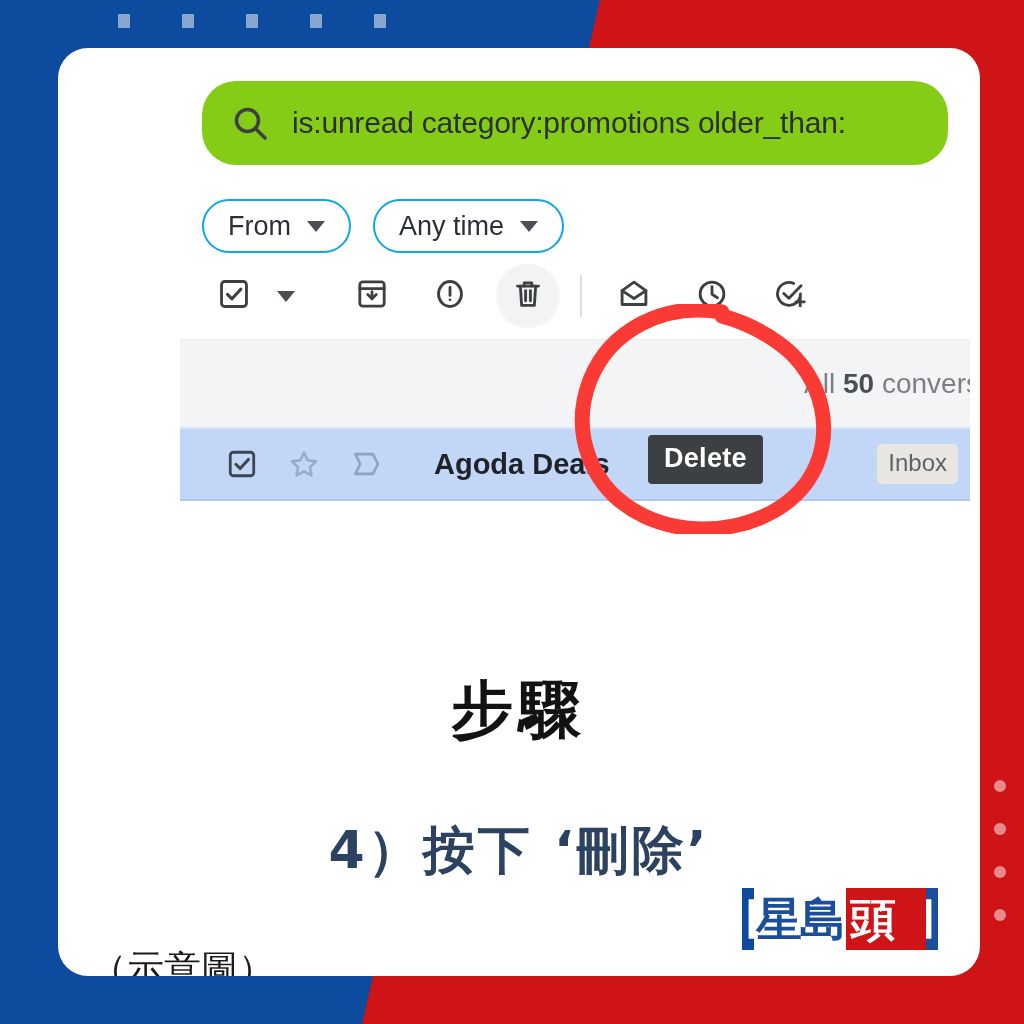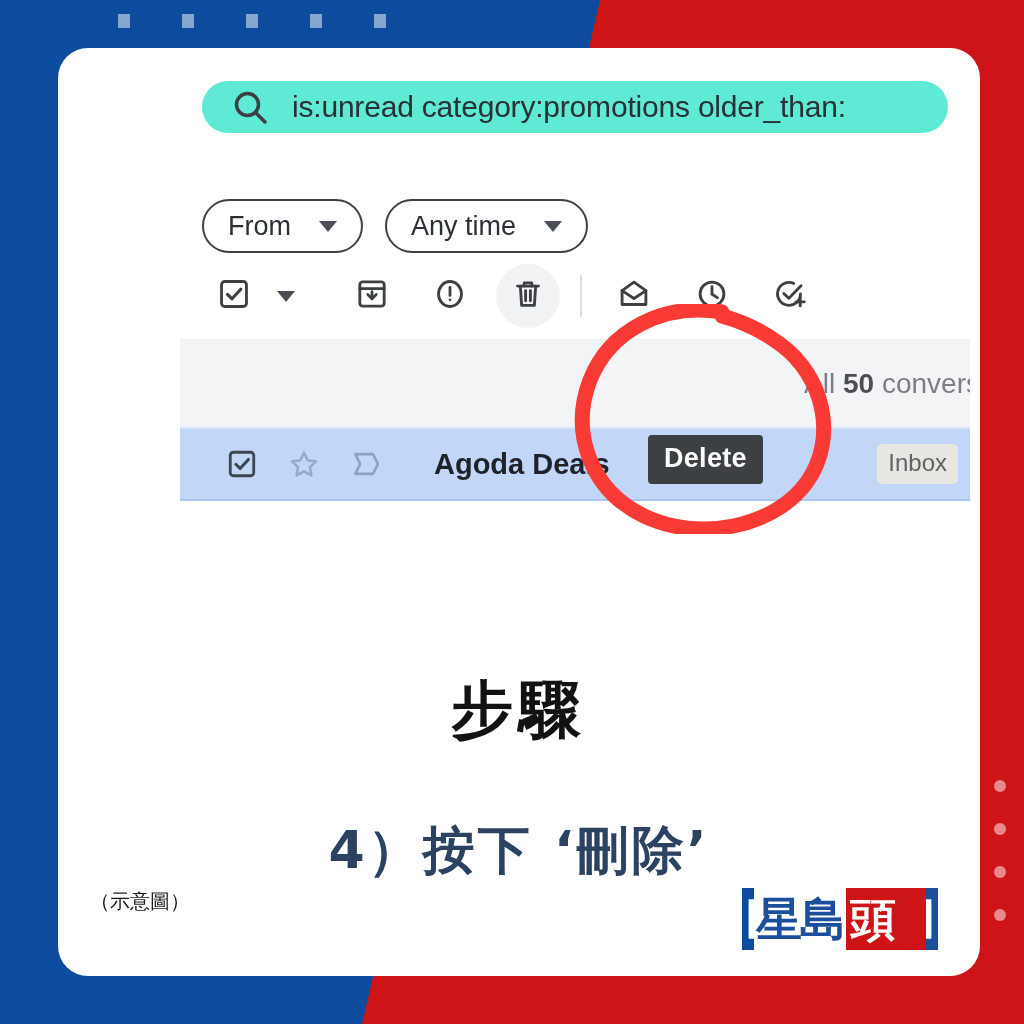--- a/index.html
+++ b/index.html
@@ -53,42 +53,42 @@
     width: 790px; height: 555px;
     background: #ffffff;
     overflow: hidden;
   }
   .search-zone {
     height: 112px;
     background: #ffffff;
     padding: 20px 22px 0 22px;
   }
   .searchbar {
-    height: 52px;
-    background: #5eead4;
+    height: 84px;
+    background: #84cc16;
     border-radius: 34px;
     display: flex; align-items: center;
     padding-left: 28px;
     overflow: hidden;
   }
   .search-ico { flex: 0 0 auto; margin-right: 22px; line-height: 0; }
   .search-text {
     font-size: 30px; color: #2b2f36;
     white-space: nowrap; letter-spacing: -0.2px;
   }
   .filters-zone {
     background: #ffffff;
     padding: 26px 22px 0 22px;
     display: flex; gap: 22px;
   }
   .chip {
     height: 54px; min-width: 0;
-    border: 2px solid #404040;
+    border: 2px solid #0ea5e9;
     border-radius: 27px;
-    display: flex; align-items: center; gap: 28px;
+    display: flex; align-items: center; gap: 16px;
     padding: 0 24px;
     font-size: 27px; color: #2b2f36;
     white-space: nowrap;
     background: #fff;
   }
   .caret {
     width: 0; height: 0;
     border-left: 9px solid transparent;
     border-right: 9px solid transparent;
     border-top: 11px solid #4b4f55;
@@ -176,22 +176,22 @@
     font-family: "DejaVu Sans", "Liberation Sans", sans-serif;
     margin-top: 32px;
   }
   .step-line {
     margin-top: 64px;
     font-size: 52px; font-weight: bold; color: #2b4260;
     letter-spacing: 3px;
     font-family: "DejaVu Sans", "Liberation Sans", sans-serif;
   }
   .note {
-    position: absolute; left: 32px; top: 840px;
-    font-size: 20px; color: #1a1a1a;
+    position: absolute; left: 32px; top: 896px;
+    font-size: 37px; color: #1a1a1a;
     font-family: "DejaVu Sans", "Liberation Sans", sans-serif;
   }
   
   .logo {
     position: absolute; right: 42px; top: 840px;
     width: 196px; height: 62px;
     display: flex; align-items: stretch;
   }
   .logo-bar-l {
     width: 12px; background: #0c4b9e;

